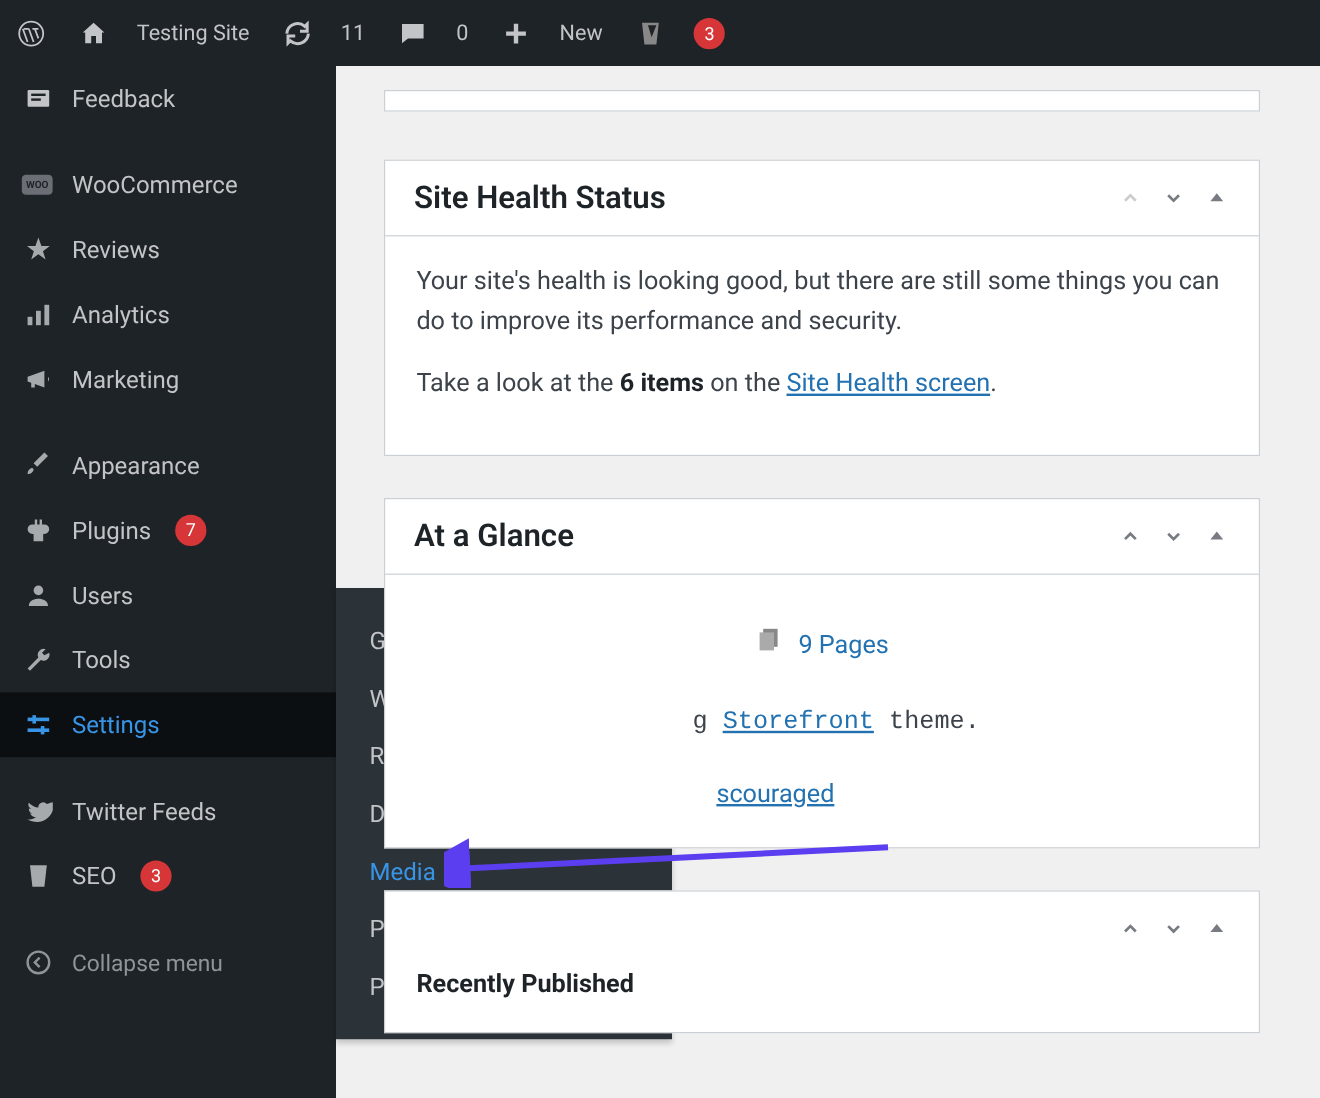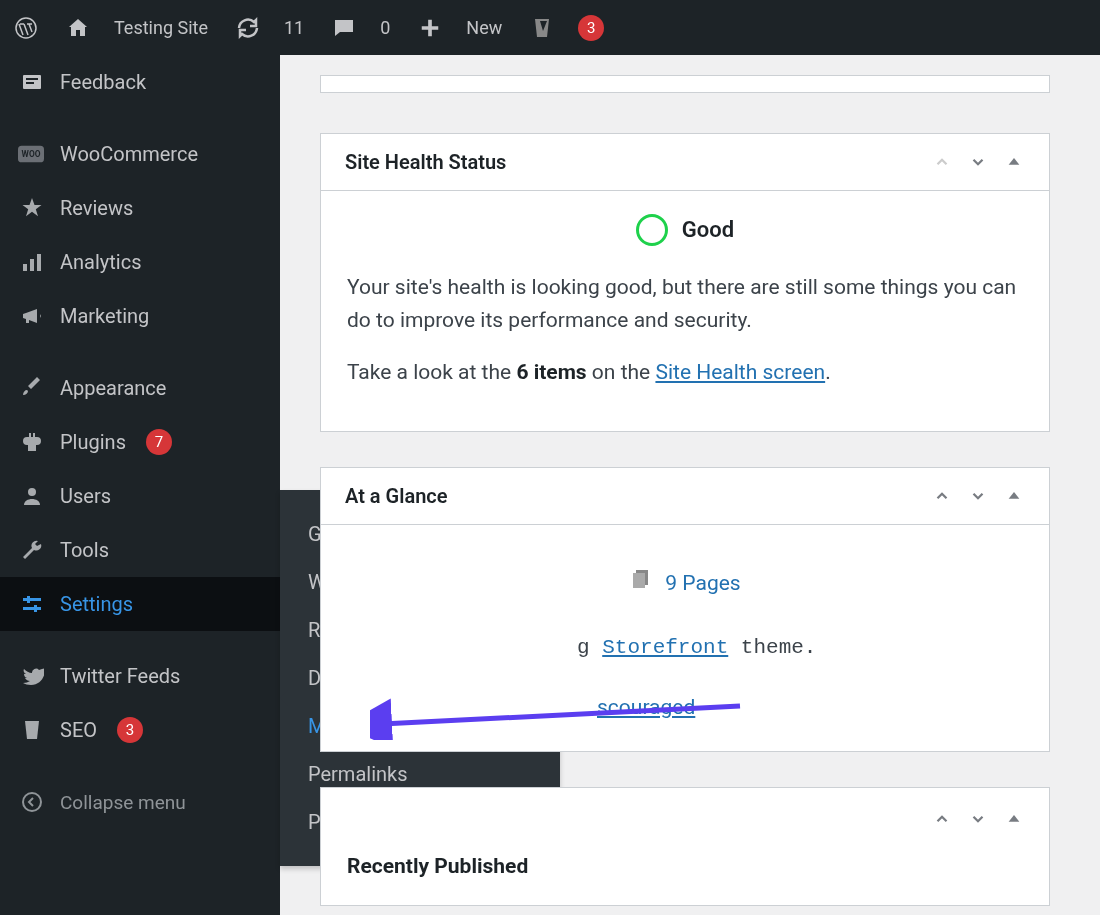--- a/index.html
+++ b/index.html
@@ -23,21 +23,21 @@
 
 .submenu { position: absolute; left: 280px; top: 490px; width: 280px; background: #2c3338; color: #c3c4c7; padding: 20px 0; font-size: 20px; box-shadow: 0 3px 5px rgba(0,0,0,.2); }
 .submenu::before { content: ""; position: absolute; left: -8px; top: 200px; border: 8px solid transparent; border-right-color: #2c3338; }
 .submenu-item { padding: 12px 28px; cursor: pointer; }
 .submenu-item.active { color: #3895e6; }
 
 
 .main { position: absolute; left: 280px; top: 55px; right: 10px; bottom: 0; padding: 20px 40px 0 40px; }
 .panel { background: #fff; border: 1px solid #ccd0d4; margin-bottom: 35px; }
 .panel-head { display: flex; align-items: center; justify-content: space-between; padding: 16px 24px; border-bottom: 1px solid #ccd0d4; }
-.panel-head h2 { font-size: 20px; font-weight: 600; color: #1d2327; }
+.panel-head h2 { font-size: 26px; font-weight: 600; color: #1d2327; }
 .panel-controls { display: flex; gap: 14px; align-items: center; }
 .panel-controls .ctrl { width: 22px; height: 22px; display: flex; align-items: center; justify-content: center; cursor: pointer; color: #787c82; }
 .panel-body { padding: 22px 26px; font-size: 21px; color: #3c434a; line-height: 1.55; }
 
 .health-status { display: flex; align-items: center; justify-content: center; gap: 14px; margin-bottom: 24px; }
 .health-circle { width: 32px; height: 32px; border-radius: 50%; border: 3px solid #1ed14b; }
 .health-label { font-size: 22px; font-weight: 600; color: #1d2327; }
 .panel-body p { margin-bottom: 20px; }
 .panel-body strong { font-weight: 700; color: #1d2327; }
 .panel-body a { color: #2271b1; text-decoration: underline; }
@@ -259,24 +259,20 @@
             </svg>
           </span>
         <span class="ctrl">
             <svg width="16" height="16" viewBox="0 0 24 24" fill="currentColor">
               <path d="M4 16l8-10 8 10z"></path>
             </svg>
           </span>
       </div>
     </div>
     <div class="panel-body">
-      <div class="health-status">
-        <span class="health-circle"></span>
-        <span class="health-label">Good</span>
-      </div>
       <p>Your site's health is looking good, but there are still some things you can do to improve its performance and security.</p>
       <p>
         <span>Take a look at the </span><strong>6 items</strong><span> on the </span><a href="#">Site Health screen</a><span>.</span>
       </p>
     </div>
   </div>
 
   <div class="panel">
     <div class="panel-head">
       <h2>At a Glance</h2>

